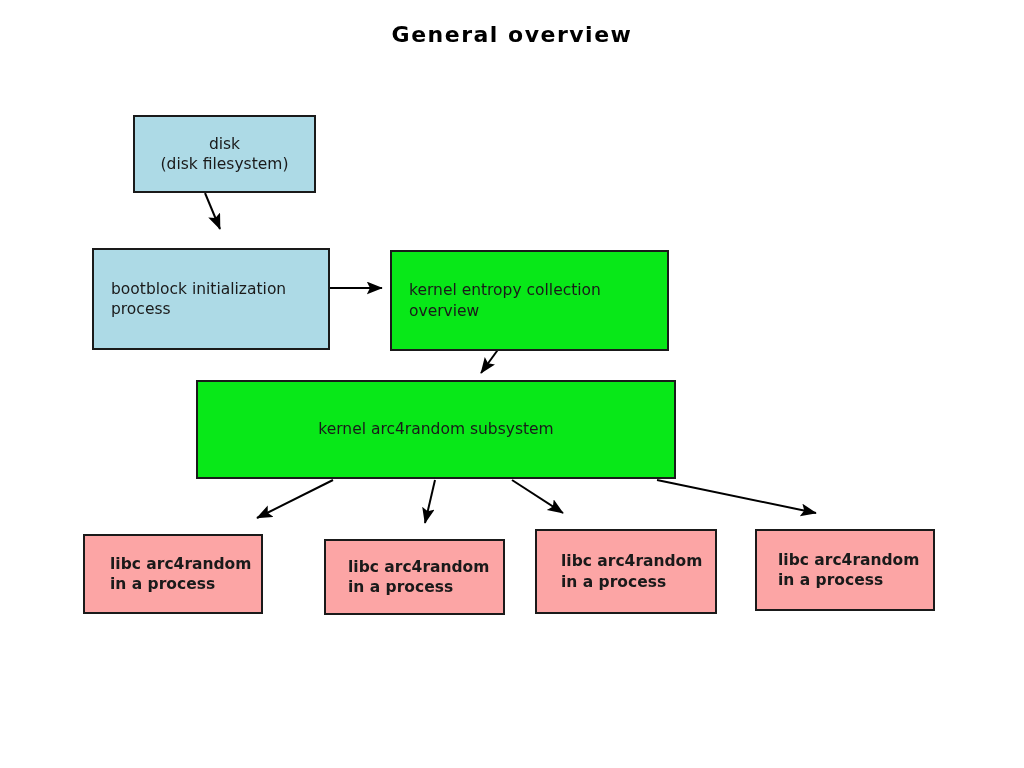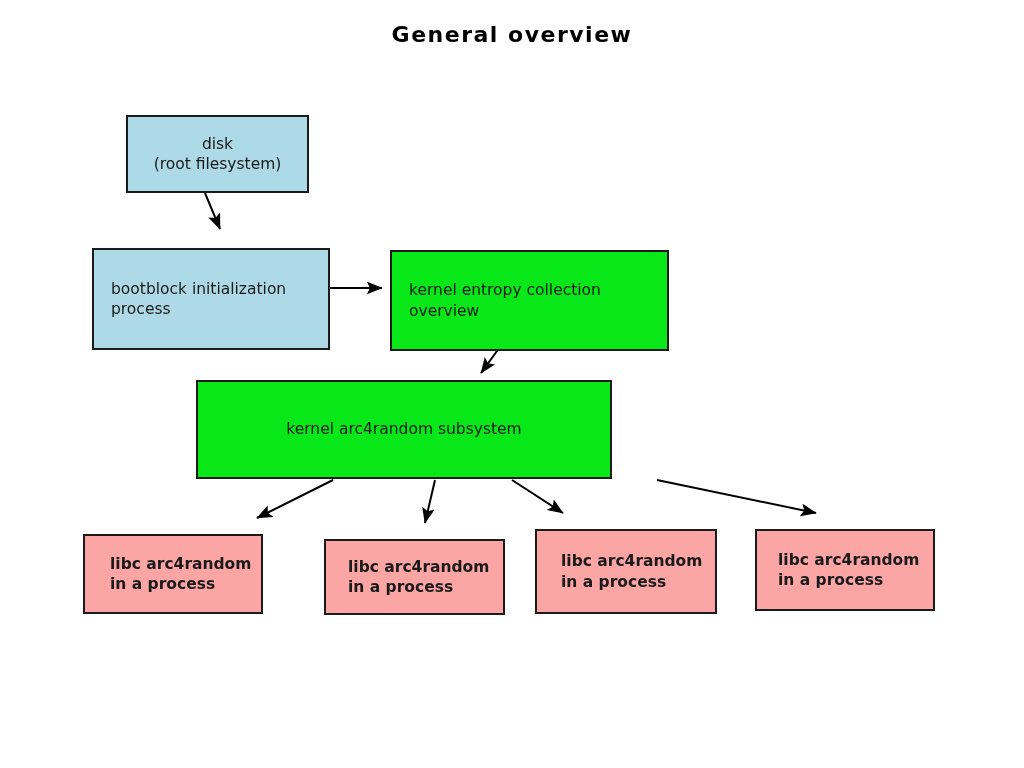--- a/index.html
+++ b/index.html
@@ -87,36 +87,36 @@
 
     <line x1="333" y1="480" x2="257" y2="518" stroke="#000000" stroke-width="2" marker-end="url(#arrowhead)"></line>
 
     <line x1="435" y1="480" x2="425" y2="523" stroke="#000000" stroke-width="2" marker-end="url(#arrowhead)"></line>
 
     <line x1="512" y1="480" x2="563" y2="513" stroke="#000000" stroke-width="2" marker-end="url(#arrowhead)"></line>
 
     <line x1="657" y1="480" x2="816" y2="513" stroke="#000000" stroke-width="2" marker-end="url(#arrowhead)"></line>
   </svg>
 
-  <div class="node node-blue align-center" style="left:126px; top:115px; width:183px; height:78px;text-align:center;">
+  <div class="node node-blue align-center" style="left:133px; top:115px; width:183px; height:78px;text-align:center;">
     <span class="line">disk</span>
-    <span class="line">(root filesystem)</span>
+    <span class="line">(disk filesystem)</span>
   </div>
 
   <div class="node node-blue align-left" style="left:92px; top:236px; width:238px; height:102px;">
     <span class="line">bootblock initialization</span>
     <span class="line">process</span>
   </div>
 
   <div class="node node-green align-left" style="left:390px; top:238px; width:279px; height:101px;">
     <span class="line">kernel entropy collection</span>
     <span class="line">overview</span>
   </div>
 
-  <div class="node node-green align-center" style="left:196px; top:380px; width:416px; height:99px;">
+  <div class="node node-green align-center" style="left:196px; top:380px; width:480px; height:99px;">
     <span class="line">kernel arc4random subsystem</span>
   </div>
 
   <div class="node node-orange align-left" style="left:83px; top:522px; width:180px; height:80px; padding-left:25px;">
     <span class="line">libc arc4random</span>
     <span class="line">in a process</span>
   </div>
 
   <div class="node node-orange align-left" style="left:324px; top:527px; width:181px; height:76px; padding-left:22px;">
     <span class="line">libc arc4random</span>

